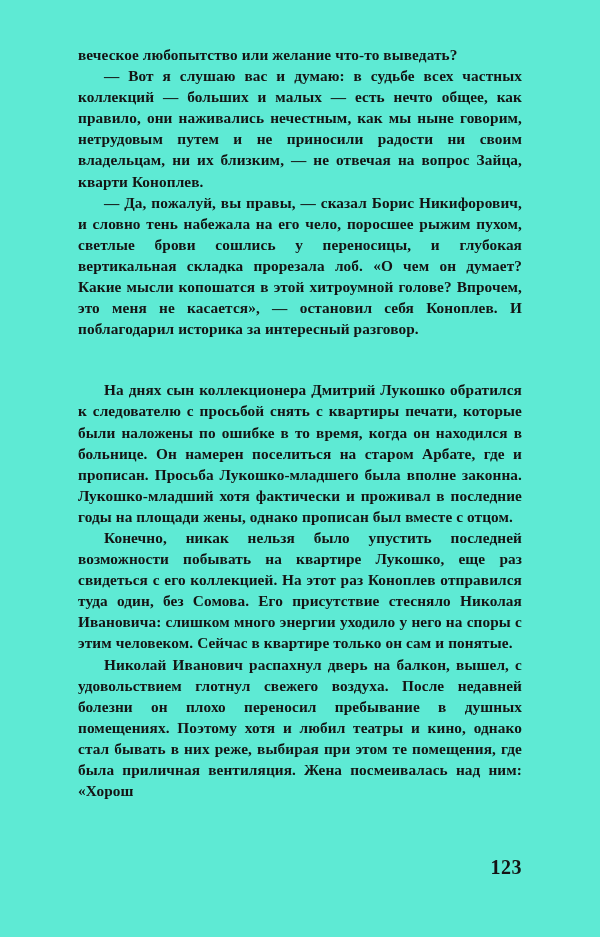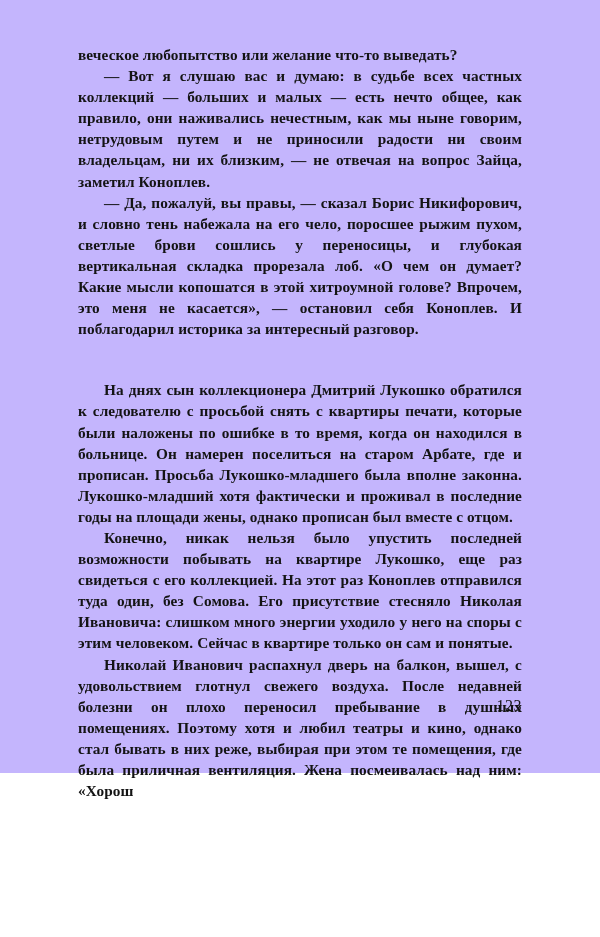--- a/index.html
+++ b/index.html
@@ -13,22 +13,22 @@
     font-family: "Liberation Serif", serif;
     color: #111111;
     position: relative;
     overflow: hidden;
   }
   .page {
     position: absolute;
     left: 0;
     top: 0;
     width: 600px;
-    height: 773px;
-    background: #c4b5fd;
+    height: 937px;
+    background: #5eead4;
   }
   .text-column {
     position: absolute;
     left: 78px;
     top: 44px;
     width: 444px;
   }
   .para {
     margin: 0;
     font-size: 15.3px;
@@ -43,35 +43,35 @@
   .para.indent {
     text-indent: 26px;
   }
   .section-gap {
     height: 40px;
   }
   .page-number {
     position: absolute;
     right: 78px;
     bottom: 58px;
-    font-size: 16px;
-    font-weight: 400;
+    font-size: 20px;
+    font-weight: 700;
     color: #141414;
     letter-spacing: 0.5px;
   }
 </style>
 </head>
 <body>
 
 <div class="page">
 
   <div class="text-column">
 
     <p class="para">веческое любопытство или желание что-то выве­дать?</p>
-    <p class="para indent">— Вот я слушаю вас и думаю: в судьбе всех част­ных коллекций — больших и малых — есть нечто об­щее, как правило, они наживались нечестным, как мы ныне говорим, нетрудовым путем и не приноси­ли радости ни своим владельцам, ни их близким, — не отвечая на вопрос Зайца, заметил Коноплев.</p>
+    <p class="para indent">— Вот я слушаю вас и думаю: в судьбе всех част­ных коллекций — больших и малых — есть нечто об­щее, как правило, они наживались нечестным, как мы ныне говорим, нетрудовым путем и не приноси­ли радости ни своим владельцам, ни их близким, — не отвечая на вопрос Зайца, кварти Коноплев.</p>
     <p class="para indent">— Да, пожалуй, вы правы, — сказал Борис Ники­форович, и словно тень набежала на его чело, порос­шее рыжим пухом, светлые брови сошлись у пере­носицы, и глубокая вертикальная складка прорезала лоб. «О чем он думает? Какие мысли копошатся в этой хитроумной голове? Впрочем, это меня не каса­ется», — остановил себя Коноплев. И поблагодарил историка за интересный разговор.</p>
 
     <div class="section-gap"></div>
 
     <p class="para indent">На днях сын коллекционера Дмитрий Лукошко обратился к следователю с просьбой снять с кварти­ры печати, которые были наложены по ошибке в то время, когда он находился в больнице. Он намерен поселиться на старом Арбате, где и прописан. Просьба Лукошко-младшего была вполне законна. Лукошко-младший хотя фактически и проживал в последние годы на площади жены, однако прописан был вместе с отцом.</p>
     <p class="para indent">Конечно, никак нельзя было упустить последней возможности побывать на квартире Лукошко, еще раз свидеться с его коллекцией. На этот раз Коно­плев отправился туда один, без Сомова. Его присут­ствие стесняло Николая Ивановича: слишком много энергии уходило у него на споры с этим человеком. Сейчас в квартире только он сам и понятые.</p>
     <p class="para indent">Николай Иванович распахнул дверь на балкон, вышел, с удовольствием глотнул свежего воздуха. После недавней болезни он плохо переносил пребы­вание в душных помещениях. Поэтому хотя и лю­бил театры и кино, однако стал бывать в них реже, выбирая при этом те помещения, где была прилич­ная вентиляция. Жена посмеивалась над ним: «Хорош</p>
 
   </div>
 

